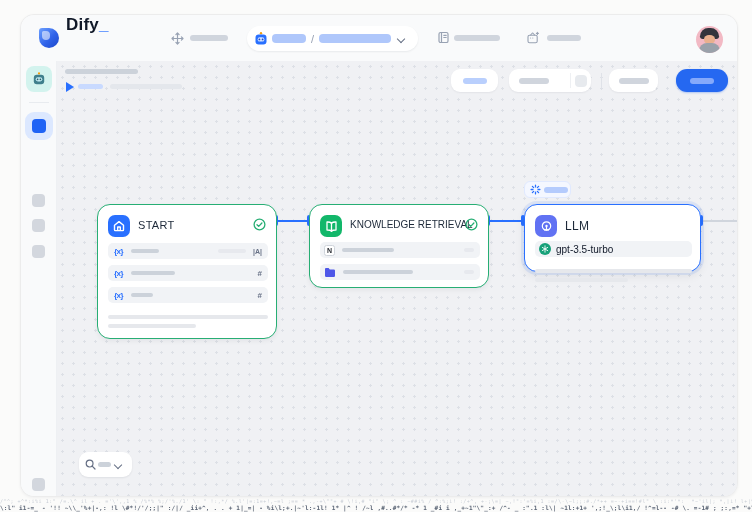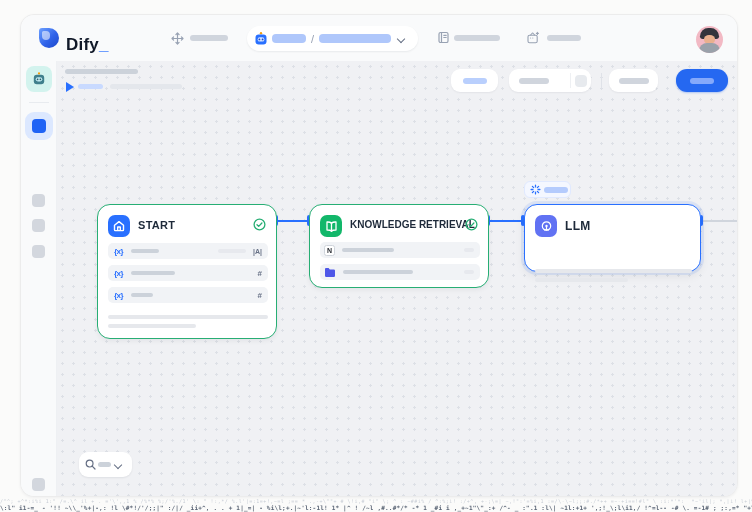--- a/index.html
+++ b/index.html
@@ -12,21 +12,21 @@
     background:#f9fafb; border:1px solid #ececec; border-radius:14px; overflow:hidden;
     box-shadow:0 1px 3px rgba(16,24,40,.05); }
 
   
   .header { position:absolute; left:0; top:0; width:100%; height:46px; background:#f9fafb; }
   .logo-mark { position:absolute; left:18px; top:13px; width:20px; height:20px;
     background:linear-gradient(135deg,#6ea1ff 0%,#2f62e9 55%,#1d47c9 100%);
     border-radius:3px 10px 10px 10px; }
   .logo-mark::after { content:""; position:absolute; left:3px; top:3px; width:8px; height:9px;
     background:rgba(255,255,255,.55); border-radius:2px 5px 5px 5px; }
-  .wordmark { position:absolute; left:45px; top:20px; font-size:17px; font-weight:bold;
+  .wordmark { position:absolute; left:45px; top:0; font-size:17px; font-weight:bold;
     color:#101828; letter-spacing:.2px; }
   .wordmark .cursor { color:#2970ff; font-weight:bold; }
   .hicon { position:absolute; color:#98a2b3; }
   .bar { border-radius:4px; }
   .bar.blue { background:#afc7fb; }
   .hbar { position:absolute; height:6px; border-radius:3px; background:#d0d5dd; }
 
   .app-pill { position:absolute; left:226px; top:11px; width:171px; height:25px;
     background:#ffffff; border-radius:13px; box-shadow:0 1px 2px rgba(16,24,40,.07);
     display:flex; align-items:center; }
@@ -82,21 +82,21 @@
   .edge.gray { background:#d0d5dd; }
   .handle { position:absolute; top:154px; width:4px; height:11px; border-radius:2px; background:#2970ff; }
 
   
   .node { position:absolute; background:#ffffff; border-radius:13px; }
   .node.green { border:1px solid #27ae74; box-shadow:0 2px 5px rgba(16,24,40,.06); }
   .node.selected { border:1.5px solid #2970ff;
     box-shadow:0 0 0 3px rgba(41,112,255,.10), 0 4px 10px rgba(16,24,40,.08); }
   .n-icon { position:absolute; left:10px; top:10px; width:22px; height:22px; border-radius:7px;
     display:flex; align-items:center; justify-content:center; }
-  .n-title { position:absolute; left:40px; top:14px; font-weight:bold; color:#1d2939; font-size:11px; letter-spacing:.3px; }
+  .n-title { position:absolute; left:40px; top:14px; font-weight:normal; color:#1d2939; font-size:11px; letter-spacing:.3px; }
   .n-check { position:absolute; right:10px; top:13px; }
   .n-row { position:absolute; left:10px; height:16px; border-radius:5px; background:#f1f3f6;
     display:flex; align-items:center; }
   .n-line { position:absolute; left:10px; height:4px; border-radius:2px; background:#e6e8ec; }
   .vx { font-size:8px; font-weight:bold; color:#2970ff; margin-left:6px; letter-spacing:-.5px; }
   .rowbar { height:4px; border-radius:2px; background:#ccd2da; margin-left:8px; }
   .rowbar.faint { background:#e7e9ee; }
   .rtype { position:absolute; right:6px; font-size:8px; color:#667085; font-weight:bold; }
   .notion { width:11px; height:11px; margin-left:4px; background:#ffffff; border:1px solid #cfd4db;
     border-radius:2.5px; font-size:7px; font-weight:bold; color:#1f2329;
@@ -305,20 +305,28 @@
 
       <div class="node selected" style="left:467px; top:143px; width:177px; height:68px;">
         <div class="n-icon" style="background:#6172f3;">
           <svg width="13" height="13" viewBox="0 0 13 13" fill="none" stroke="#ffffff" stroke-width="1.2" stroke-linecap="round">
             <circle cx="6.5" cy="6" r="4.2"></circle>
             <circle cx="6.5" cy="6" r="1.2" fill="#ffffff" stroke="none"></circle>
             <path d="M6.5 7.2v3M4.5 9.9h4"></path>
           </svg>
         </div>
         <div class="n-title" style="font-size:12px;">LLM</div>
+        <div class="n-row" style="top:36px; width:157px;">
+          <div class="openai">
+            <svg width="8" height="8" viewBox="0 0 10 10" stroke="#ffffff" stroke-width="1.1" stroke-linecap="round">
+              <path d="M5 1v8M1.6 3l6.8 4M8.4 3 1.6 7"></path>
+            </svg>
+          </div>
+          <span class="model-name">gpt-3.5-turbo</span>
+        </div>
         <div class="n-line" style="top:64px; width:157px;"></div>
         <div class="n-line" style="top:73px; width:93px;"></div>
       </div>
 
       <div class="zoom-pill">
         <div>
           <svg width="11" height="11" viewBox="0 0 11 11" fill="none" stroke="#667085" stroke-width="1.2" stroke-linecap="round">
             <circle cx="4.6" cy="4.6" r="3.4"></circle>
               <path d="M7.2 7.2 10 10"></path>
           </svg>

